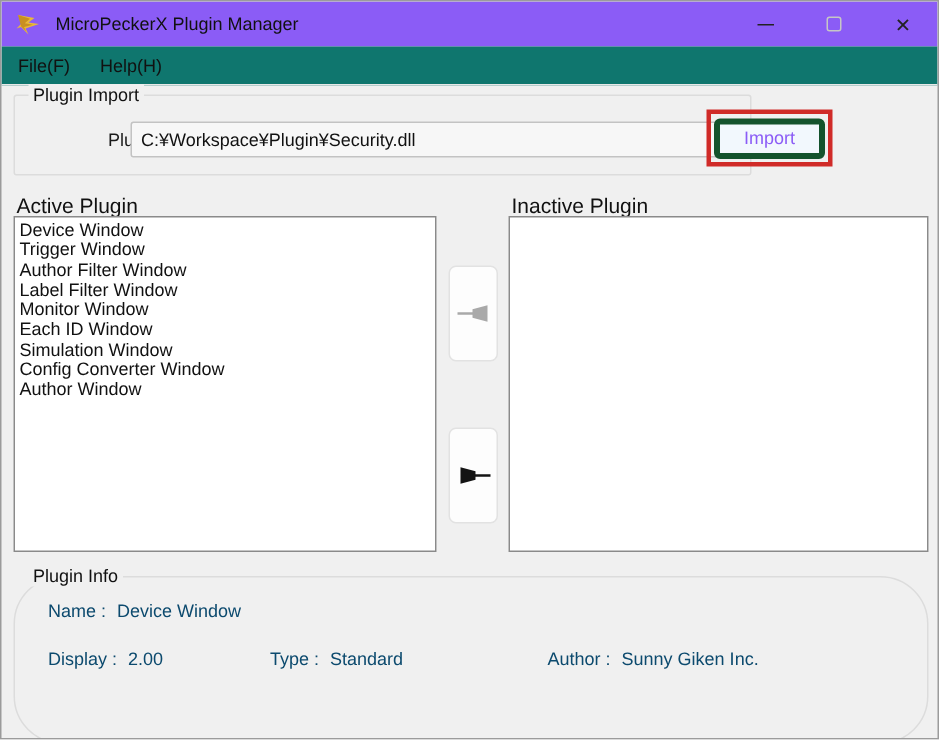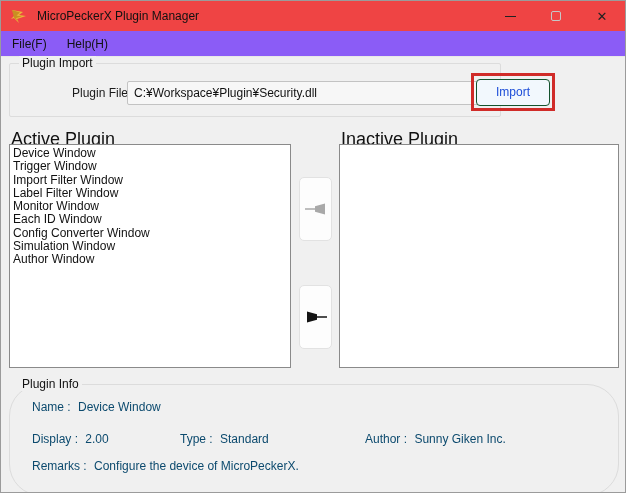--- a/index.html
+++ b/index.html
@@ -9,36 +9,36 @@
     font-size:12px; color:#1a1a1a;
     background:#f0f0f0;
   }
   .window {
     position:relative; width:626px; height:493px;
     background:#f0f0f0; border:1px solid #9b9b9b; overflow:hidden;
   }
   
   .titlebar {
     position:absolute; left:0; top:0; width:100%; height:30px;
-    background:#ef4444; display:flex; align-items:center;
+    background:#8b5cf6; display:flex; align-items:center;
   }
   .app-icon { width:18px; height:18px; margin-left:9px; flex:0 0 auto; }
   .title-text { margin-left:9px; font-size:12px; color:#111; }
   .win-controls { position:absolute; right:0; top:0; height:30px; display:flex; }
   .win-btn {
     width:46px; height:30px; display:flex; align-items:center; justify-content:center;
     background:transparent; border:none; font-size:13px; color:#222; cursor:default;
   }
   .min-glyph { display:block; width:11px; height:1px; background:#222; }
   .max-glyph { display:block; width:10px; height:10px; border:1px solid #c6c6c6; border-radius:2px; }
   .close-glyph { font-size:13px; color:#222; line-height:1; }
   
   .menubar {
     position:absolute; left:0; top:30px; width:100%; height:26px;
-    background:#8b5cf6; display:flex; align-items:center;
+    background:#0f766e; display:flex; align-items:center;
     border-bottom:1px solid #e8e8e8;
   }
   .menu-item { padding:5px 10px; font-size:12px; color:#111; }
   .menu-item:first-child { margin-left:1px; }
   
   .groupbox {
     position:absolute; border:1px solid #dcdcdc; border-radius:2px; background:#f0f0f0;
   }
   .groupbox-label {
     position:absolute; top:-8px; left:9px; background:#f0f0f0;
@@ -46,40 +46,40 @@
   }
   #group-import { left:8px; top:62px; width:492px; height:54px; }
   #group-info   { left:8px; top:383px; width:610px; height:112px;border-radius:32px; }
   
   .import-row { position:absolute; left:0; top:0; width:100%; height:100%; }
   .file-label { position:absolute; left:14px; top:22px; font-size:12px;margin-left:48px; }
   .file-input {
     position:absolute; left:77px; top:17px; width:406px; height:24px;
     background:#f7f7f7; border:1px solid #c3c3c3; border-radius:2px;
     font-family:"Liberation Sans","DejaVu Sans",sans-serif;
-    font-size:12px; color:#111; padding:0 6px; outline:none;margin-left:40px;
+    font-size:12px; color:#111; padding:0 6px; outline:none;
   }
   .browse-btn {
     position:absolute; left:489px; top:17px; width:29px; height:24px;
     background:#fdfdfd; border:1px solid #d5d5d5; border-radius:4px;
     font-size:12px; color:#333; line-height:1; cursor:default;
   }
   .import-highlight {
     position:absolute; left:461px; top:9px; width:84px; height:38px;
     border:3px solid #d02b28;
     display:flex; align-items:center; justify-content:center;
   }
   .import-btn {
     width:74px; height:27px;
-    background:#f2f8fd; border:1px solid #14532d; border-radius:4px;
-    font-family:"Liberation Sans","DejaVu Sans",sans-serif;
-    font-size:12px; color:#1d4ed8; cursor:default;
-  }
-  
-  .list-label { position:absolute; font-size:18px; color:#111; }
+    background:#f2f8fd; border:4px solid #14532d; border-radius:4px;
+    font-family:"Liberation Sans","DejaVu Sans",sans-serif;
+    font-size:12px; color:#8b5cf6; cursor:default;
+  }
+  
+  .list-label { position:absolute; font-size:14px; color:#111; }
   #active-label   { left:10px;  top:128px; }
   #inactive-label { left:340px; top:128px; }
   .listbox {
     position:absolute; top:143px; height:224px; background:#ffffff;
     border:1px solid #8a8a8a; overflow:hidden; list-style:none;
     padding:2px 0 0 0;
   }
   #active-list   { left:8px;   width:282px; }
   #inactive-list { left:338px; width:280px; }
   .listbox li {
@@ -152,26 +152,26 @@
       </div>
     </div>
   </div>
 
   <span class="list-label" id="active-label">Active Plugin</span>
   <span class="list-label" id="inactive-label">Inactive Plugin</span>
 
   <ul class="listbox" id="active-list">
     <li>Device Window</li>
     <li>Trigger Window</li>
-    <li>Import Filter Window</li>
+    <li>Author Filter Window</li>
     <li>Label Filter Window</li>
     <li>Monitor Window</li>
     <li>Each ID Window</li>
+    <li>Simulation Window</li>
     <li>Config Converter Window</li>
-    <li>Simulation Window</li>
     <li>Author Window</li>
   </ul>
 
   <ul class="listbox" id="inactive-list"></ul>
 
   <button class="arrow-btn" id="btn-to-active">
     <svg class="arrow-svg" viewBox="0 0 24 16">
       <path d="M1,7.2 L11,7.2 L11,5.2 L21,2.5 L21,13.5 L11,10.8 L11,8.8 L1,8.8 Z" fill="#a9a9a9"></path>
     </svg>
   </button>
@@ -190,18 +190,15 @@
     </div>
     <div class="info-line" id="info-version">
       <span>Display :</span><span class="sep"> </span><span>2.00</span>
     </div>
     <div class="info-line" id="info-type">
       <span>Type :</span><span class="sep"> </span><span>Standard</span>
     </div>
     <div class="info-line" id="info-author">
       <span>Author :</span><span class="sep"> </span><span>Sunny Giken Inc.</span>
     </div>
-    <div class="info-line" id="info-remarks">
-      <span>Remarks :</span><span class="sep"> </span><span>Configure the device of MicroPeckerX.</span>
-    </div>
   </div>
 
 </div>
 
 </body></html>

